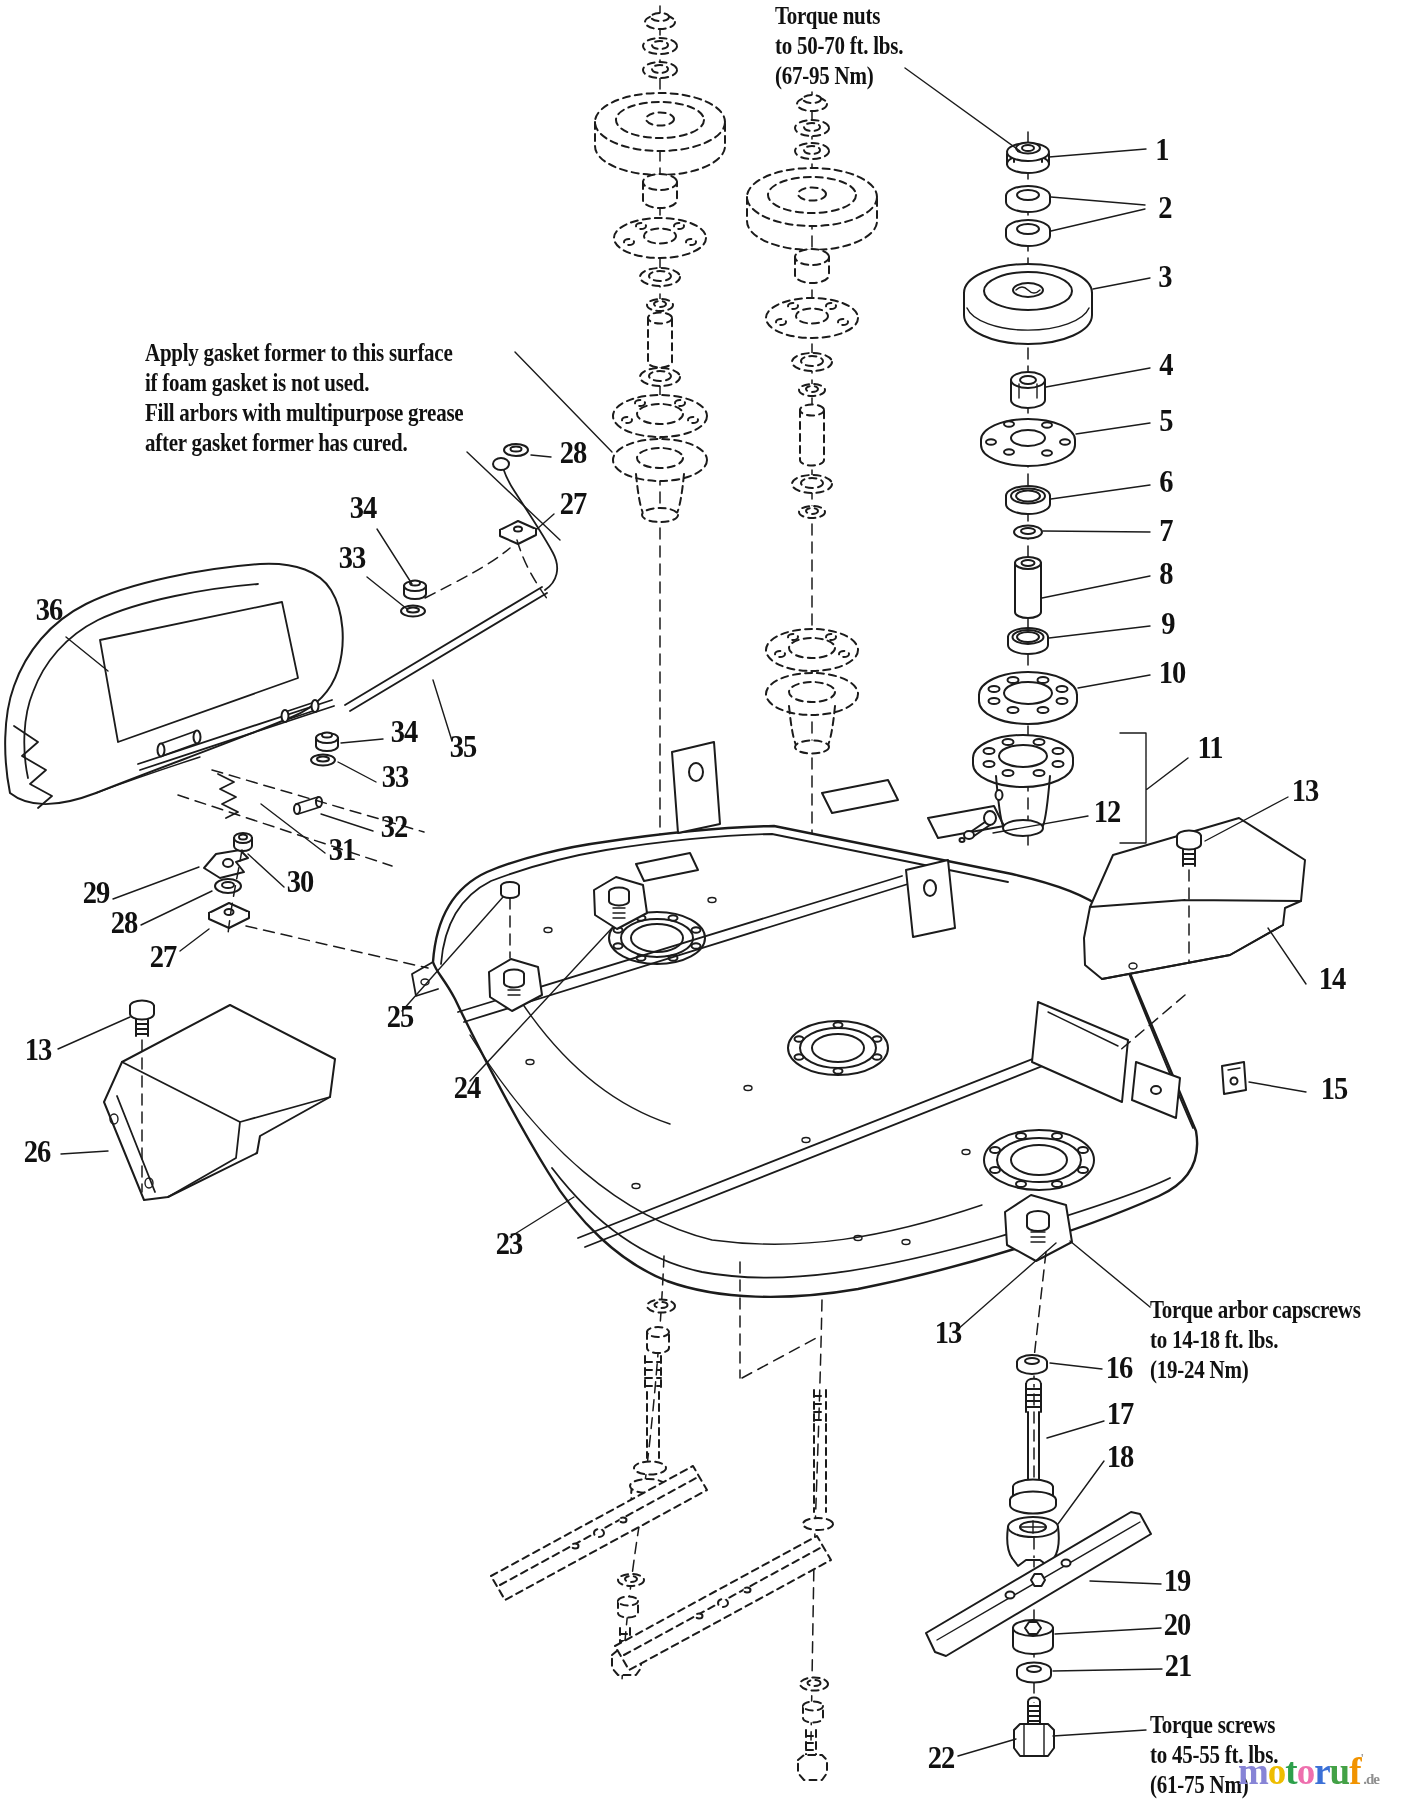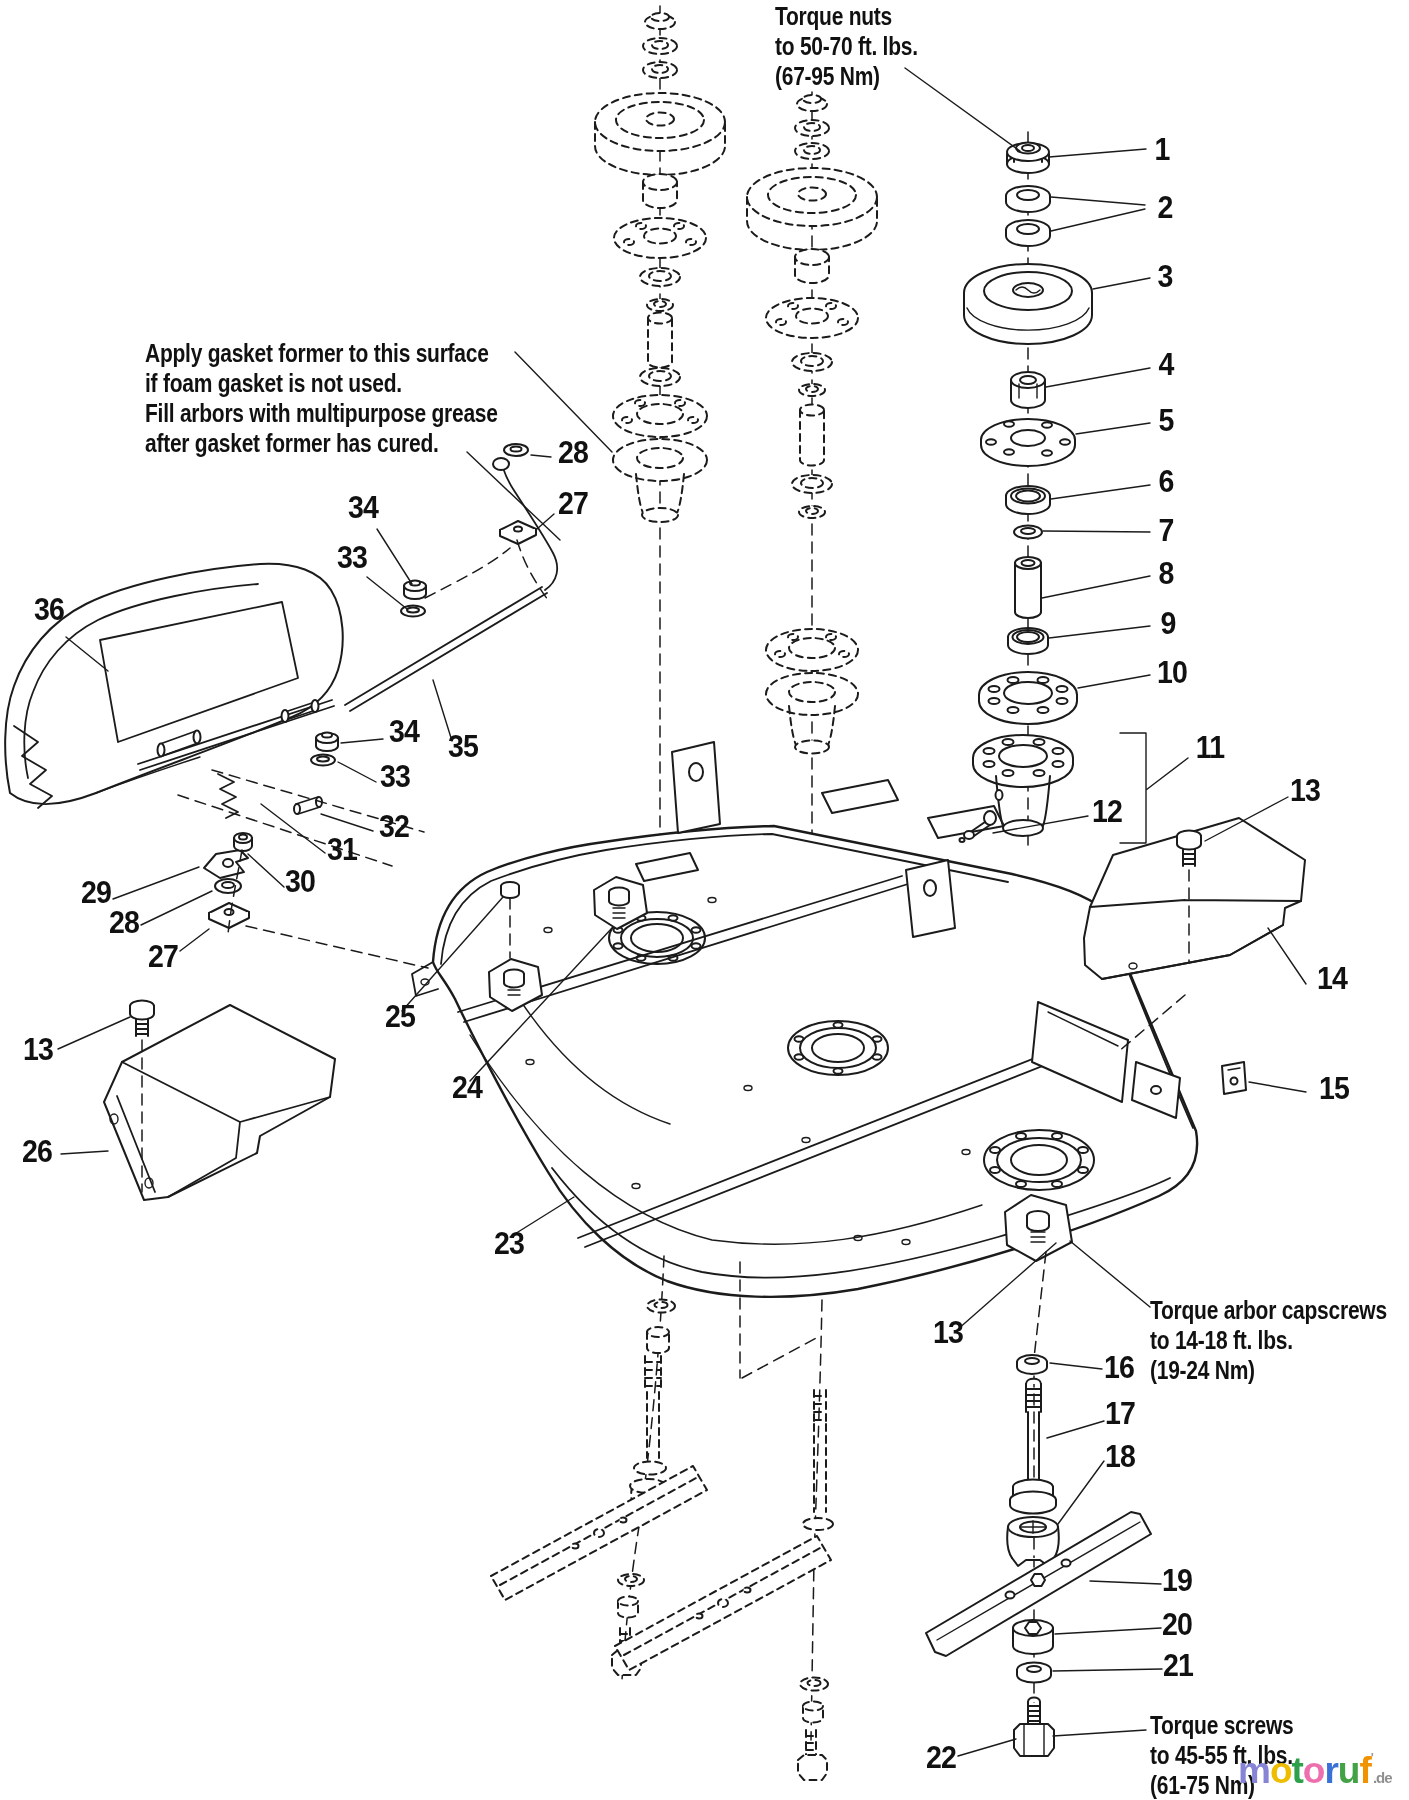--- a/index.html
+++ b/index.html
@@ -1,17 +1,17 @@
 <!DOCTYPE html>
 <html><head>
 <meta charset="utf-8">
 <style>
   html,body{margin:0;padding:0;background:#fff}
   .stage{position:relative;width:1409px;height:1800px;background:#fff;overflow:hidden;
-         font-family:Liberation Sans, sans-serif;color:#111}
+         font-family:Liberation Serif, serif;color:#111}
   svg.art{position:absolute;left:0;top:0}
   svg .w{fill:#fff}
   svg .n{fill:none}
   svg .t{stroke-width:1.4;fill:none}
   svg .t2{stroke-width:1.8;fill:none}
   svg .d{stroke-dasharray:7 5}
   svg .c{stroke-dasharray:11 7;stroke-width:1.5;fill:none}
   .callout{position:absolute;transform:translate(-50%,-50%) scaleX(.92);
            font-size:31px;font-weight:700;letter-spacing:-1px;white-space:nowrap;color:#111}
   .note{position:absolute;font-size:25px;font-weight:700;line-height:30px;

